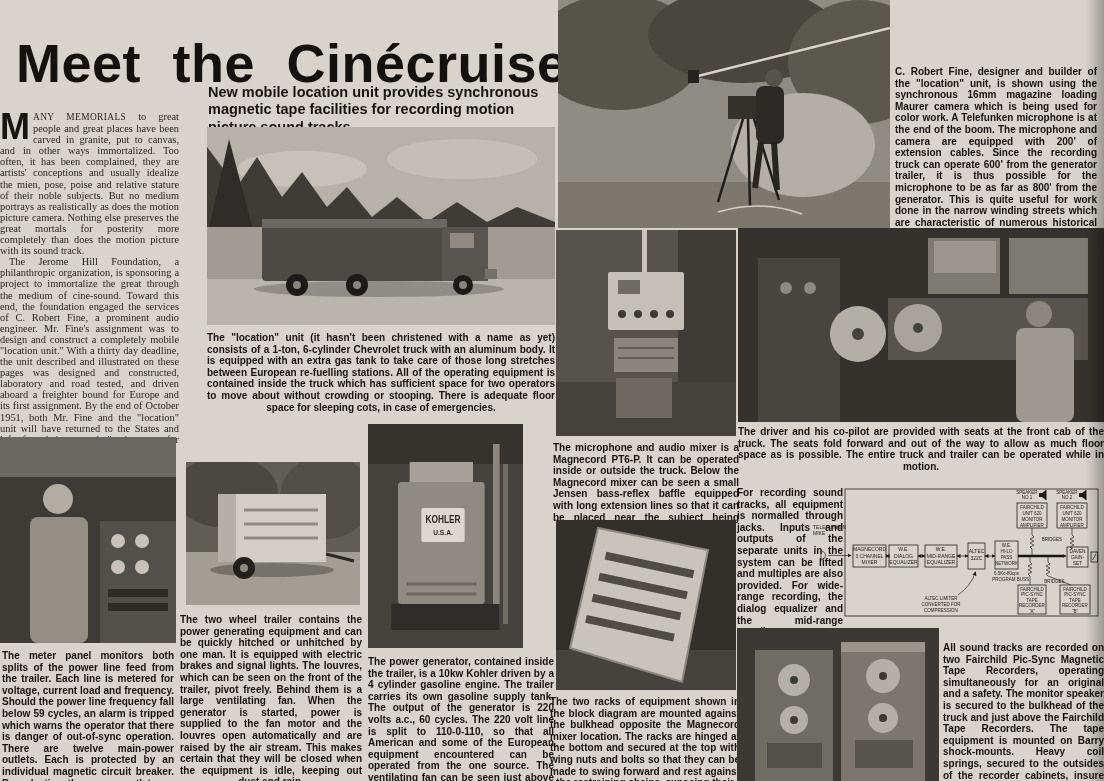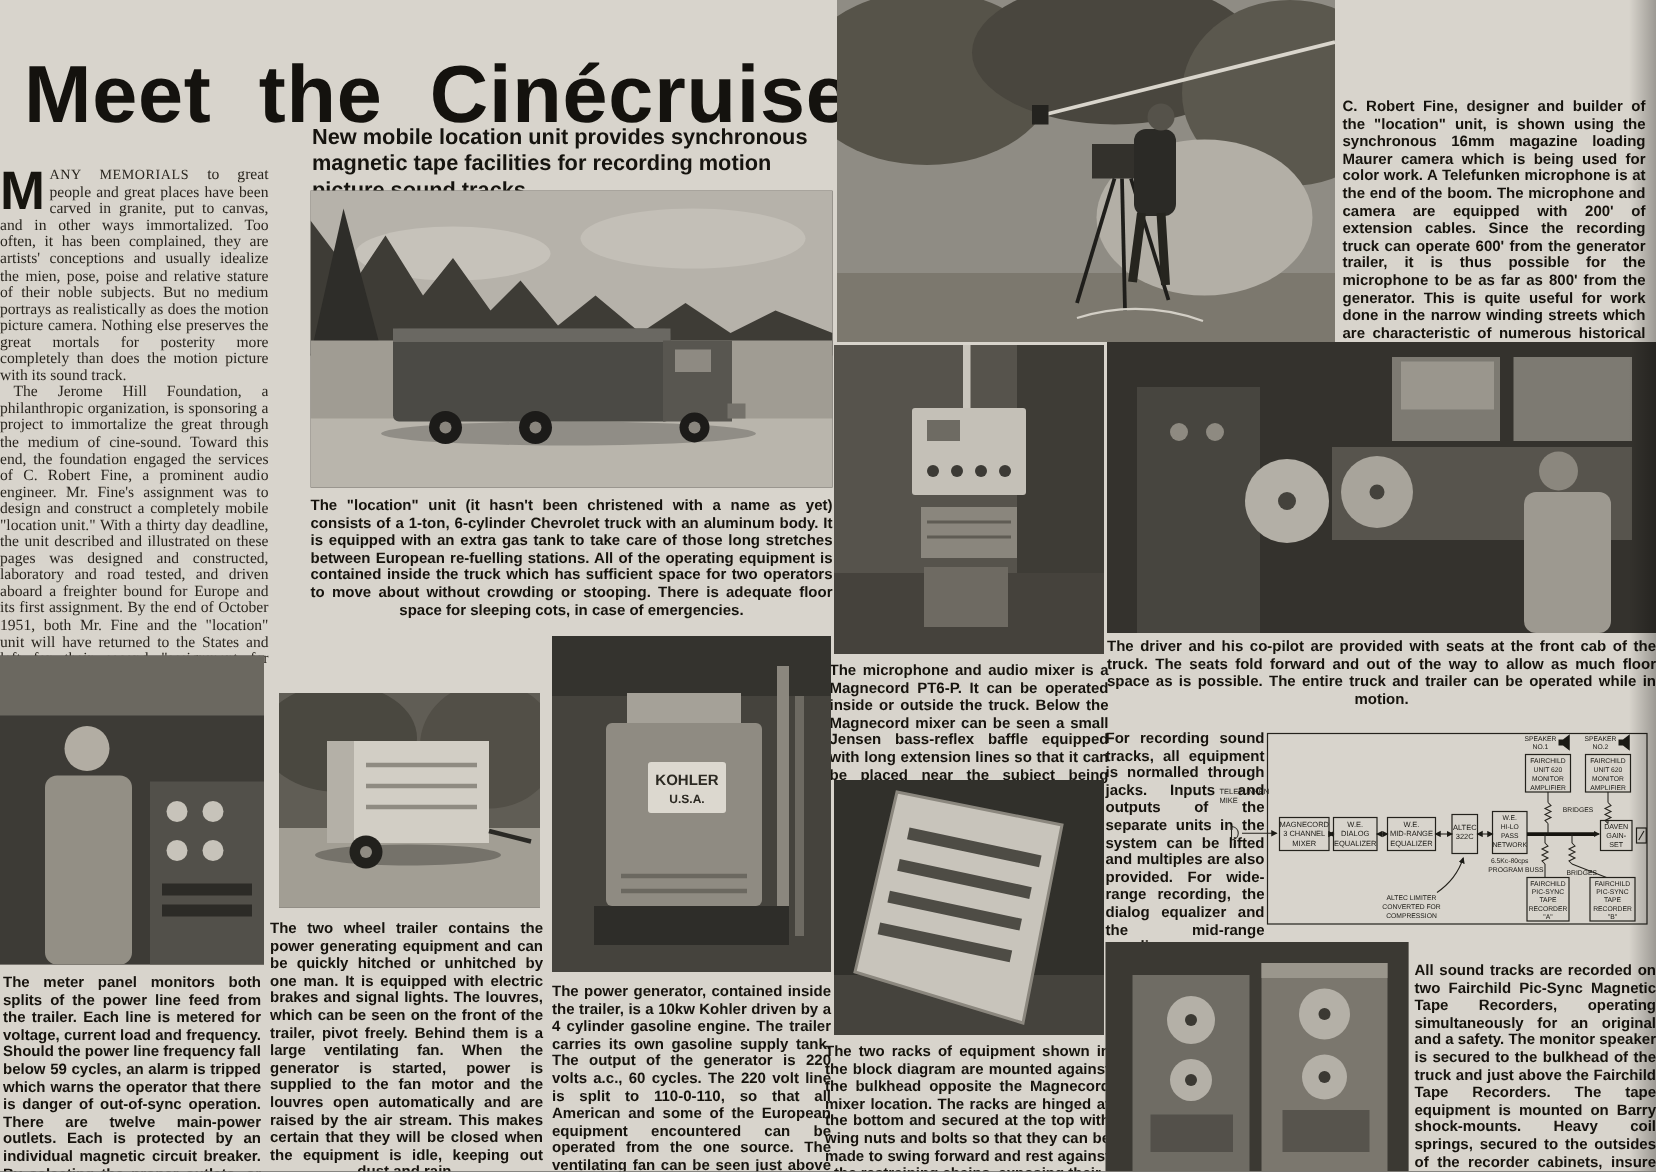--- a/index.html
+++ b/index.html
@@ -262,21 +262,21 @@
       <line x1="58" y1="48" x2="132" y2="48" stroke="#8f8b82" stroke-width="3"></line>
       <line x1="58" y1="62" x2="132" y2="62" stroke="#8f8b82" stroke-width="3"></line>
       <line x1="58" y1="76" x2="132" y2="76" stroke="#8f8b82" stroke-width="3"></line>
       <circle cx="58" cy="106" r="11" fill="#22211d"></circle>
         <circle cx="58" cy="106" r="4" fill="#8f8b82"></circle>
       <line x1="140" y1="92" x2="168" y2="99" stroke="#2a2925" stroke-width="3"></line>
     </svg>
   </div>
   <div class="caption" style="left:180px; top:614px; width:182px;">The two wheel trailer contains the power generating equipment and can be quickly hitched or unhitched by one man. It is equipped with electric brakes and signal lights. The louvres, which can be seen on the front of the trailer, pivot freely. Behind them is a large ventilating fan. When the generator is started, power is supplied to the fan motor and the louvres open automatically and are raised by the air stream. This makes certain that they will be closed when the equipment is idle, keeping out dust and rain.</div>
 
-  <div class="photo" style="left:368px; top:424px; width:186px; height:224px;" role="img" aria-label="Kohler power generator inside the trailer">
+  <div class="photo" style="left:368px; top:424px; width:155px; height:224px;" role="img" aria-label="Kohler power generator inside the trailer">
     <svg viewBox="0 0 186 224" preserveAspectRatio="none">
       <rect x="0" y="0" width="186" height="224" fill="#45433d"></rect>
       <rect x="0" y="0" width="186" height="40" fill="#34332e"></rect>
       <rect x="150" y="20" width="8" height="180" fill="#8b877e"></rect>
       <rect x="162" y="40" width="6" height="160" fill="#6d6a62"></rect>
       <rect x="50" y="38" width="76" height="24" fill="#a5a198"></rect>
       <rect x="36" y="58" width="104" height="122" rx="4" fill="#8f8b82"></rect>
       <rect x="64" y="84" width="52" height="34" rx="2" fill="#dcd8cf"></rect>
       <text class="badge-text" x="90" y="99" font-size="10">KOHLER</text>
       <text class="badge-text" x="90" y="111" font-size="8">U.S.A.</text>

